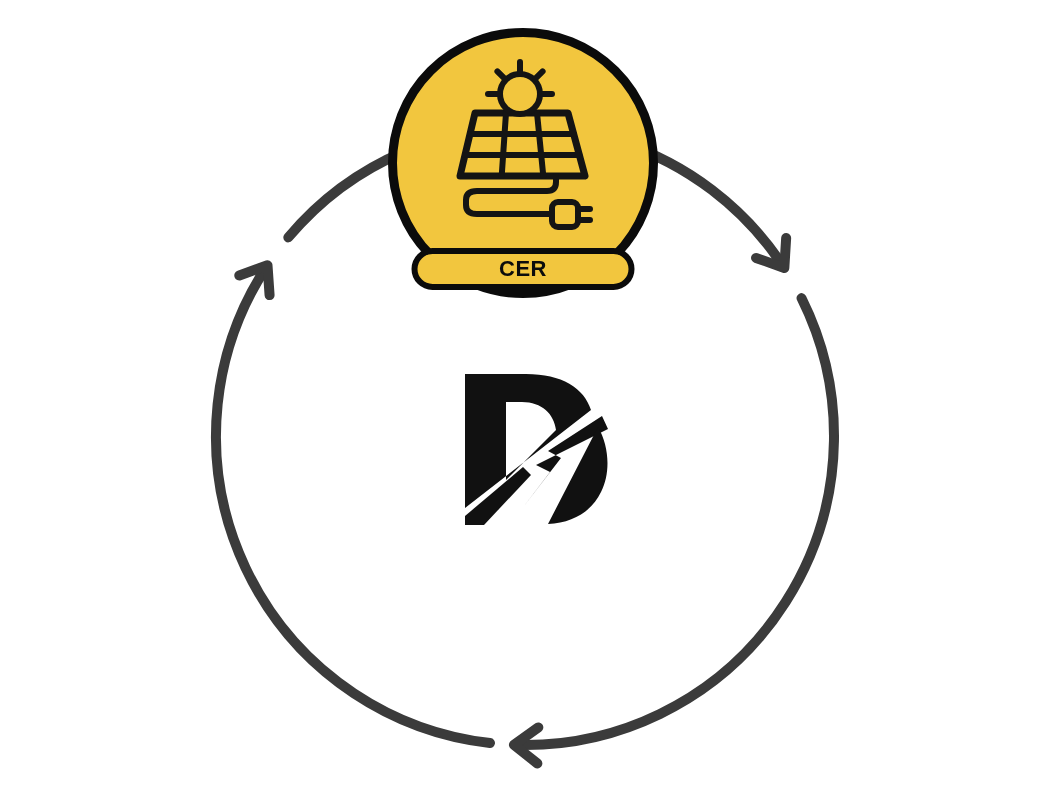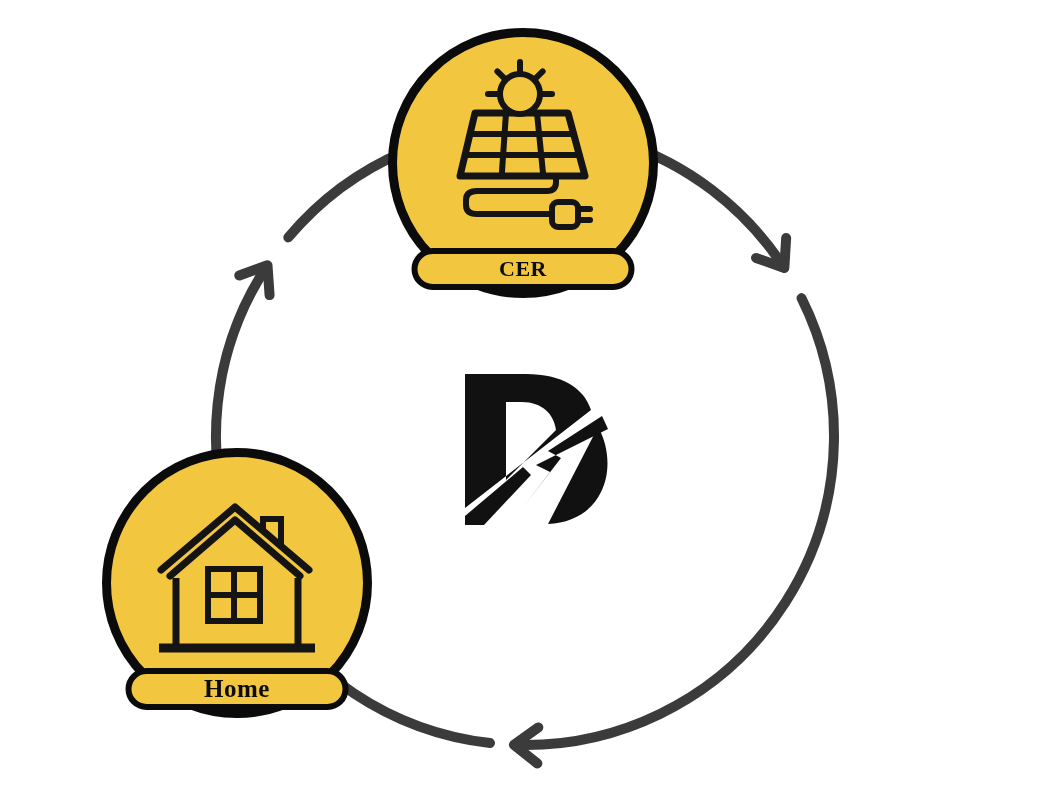--- a/index.html
+++ b/index.html
@@ -1,18 +1,18 @@
 <!DOCTYPE html>
 <html><head>
 <meta charset="utf-8">
 <style>
   html,body{margin:0;padding:0;background:#fff;}
   .canvas{
     position:relative;width:1043px;height:812px;background:#fff;overflow:hidden;
-    font-family:Liberation Serif, serif;
+    font-family:Liberation Sans, sans-serif;
   }
   #ring-svg{position:absolute;left:0;top:0;width:1043px;height:812px;}
   .node{position:absolute;width:270px;height:300px;}
   .node-circle{
     position:absolute;left:0;top:0;width:270px;height:270px;box-sizing:border-box;
     border-radius:50%;background:var(--yellow);border:9px solid var(--ink);
     display:flex;align-items:center;justify-content:center;
   }
   .node-pill{
     position:absolute;left:50%;transform:translateX(-50%);top:220px;
@@ -53,38 +53,20 @@
           <rect x="99" y="143" width="26" height="25" rx="6" fill="#F2C63E" stroke-width="6"></rect>
           <path d="M125 150 L137 150 M125 161 L137 161" stroke-width="6"></path>
         </g>
       </svg>
     </div>
     <div class="node-pill pill-cer">
       <span>CER</span>
     </div>
   </div>
 
-  <div class="node" id="node-home" style="left: 102px; top: 448px;">
-    <div class="node-circle">
-      <svg class="icon" width="160" height="155" viewBox="0 0 160 155" style="transform:translateY(-6px)">
-        <g stroke="#141414" fill="none">
-          <path d="M106 32 L106 19 L124 19 L124 47" stroke-width="6"></path>
-          <path d="M4 70 L78 7 L152 70" stroke-width="7" stroke-linecap="round" stroke-linejoin="round"></path>
-          <path d="M13 76 L78 20 L143 76" stroke-width="7" stroke-linecap="round" stroke-linejoin="round"></path>
-          <path d="M19 78 L19 148 M141 78 L141 148" stroke-width="7"></path>
-          <path d="M2 148 L158 148" stroke-width="9"></path>
-          <rect x="51" y="69" width="52" height="52" stroke-width="6"></rect>
-          <path d="M77 69 L77 121 M51 95 L103 95" stroke-width="6"></path>
-        </g>
-      </svg>
-    </div>
-    <div class="node-pill pill-home">
-      <span>Home</span>
-    </div>
-  </div>
 
 
   <svg class="logo" viewBox="0 0 148 154">
     <g fill="#111111">
       <path fill-rule="evenodd" d="M3 2 L64 2 C100 2 122 16 129 38 L3 136 Z
                M44 30 L60 30 C80 30 92 42 94 58 L44 108 Z"></path>
       <path d="M3 153 L3 144 L61 95 L69 103 L22 153 Z"></path>
       <path d="M140 44 L86 79 L99 86 L62 134 L88 100 L74 93 L146 57 Z"></path>
       <path d="M136 55 C147 74 149 100 139 120 C130 139 111 151 86 152 L136 55 Z"></path>
     </g>

